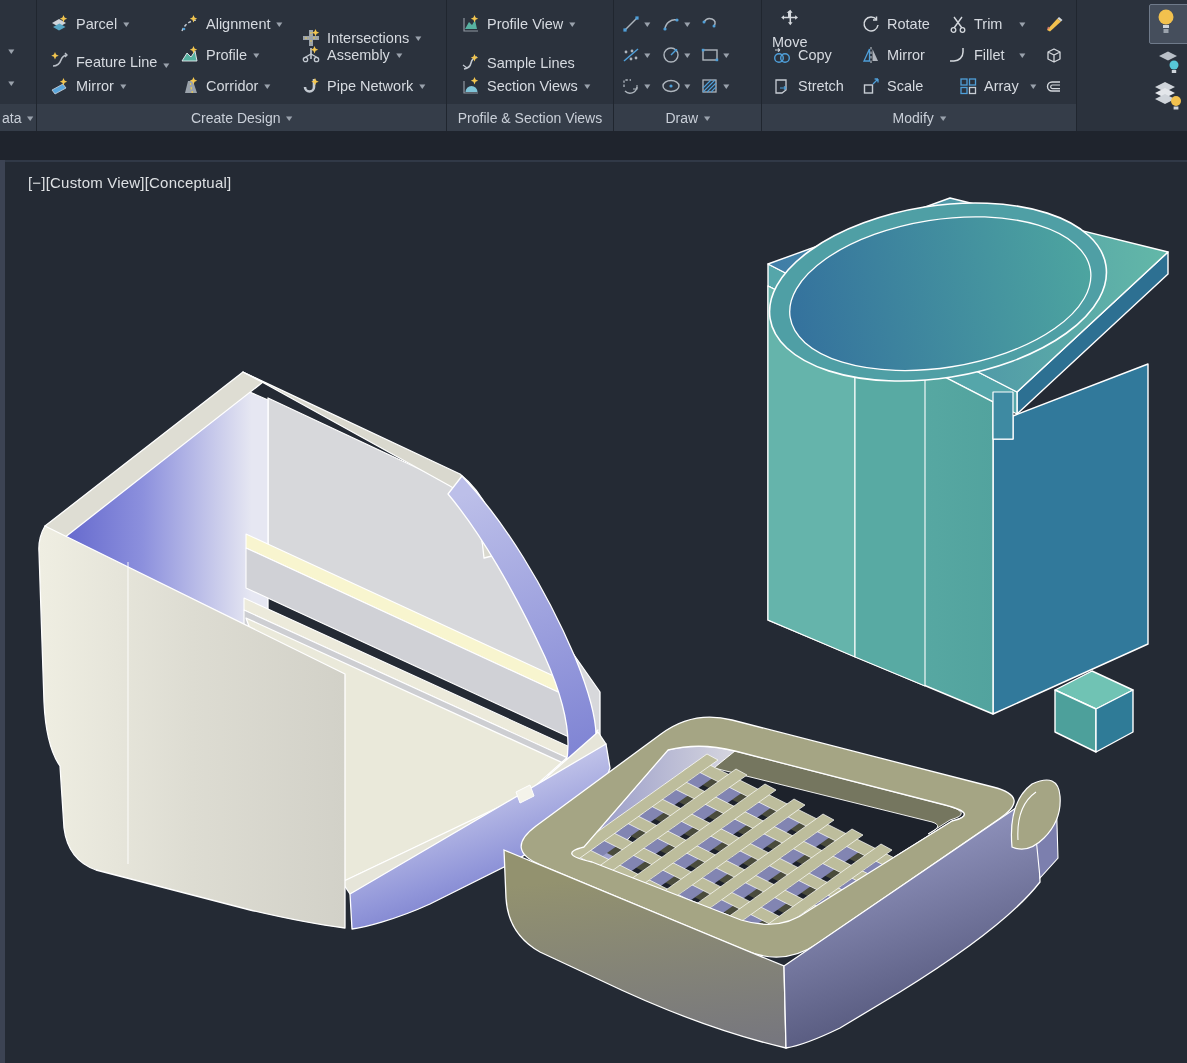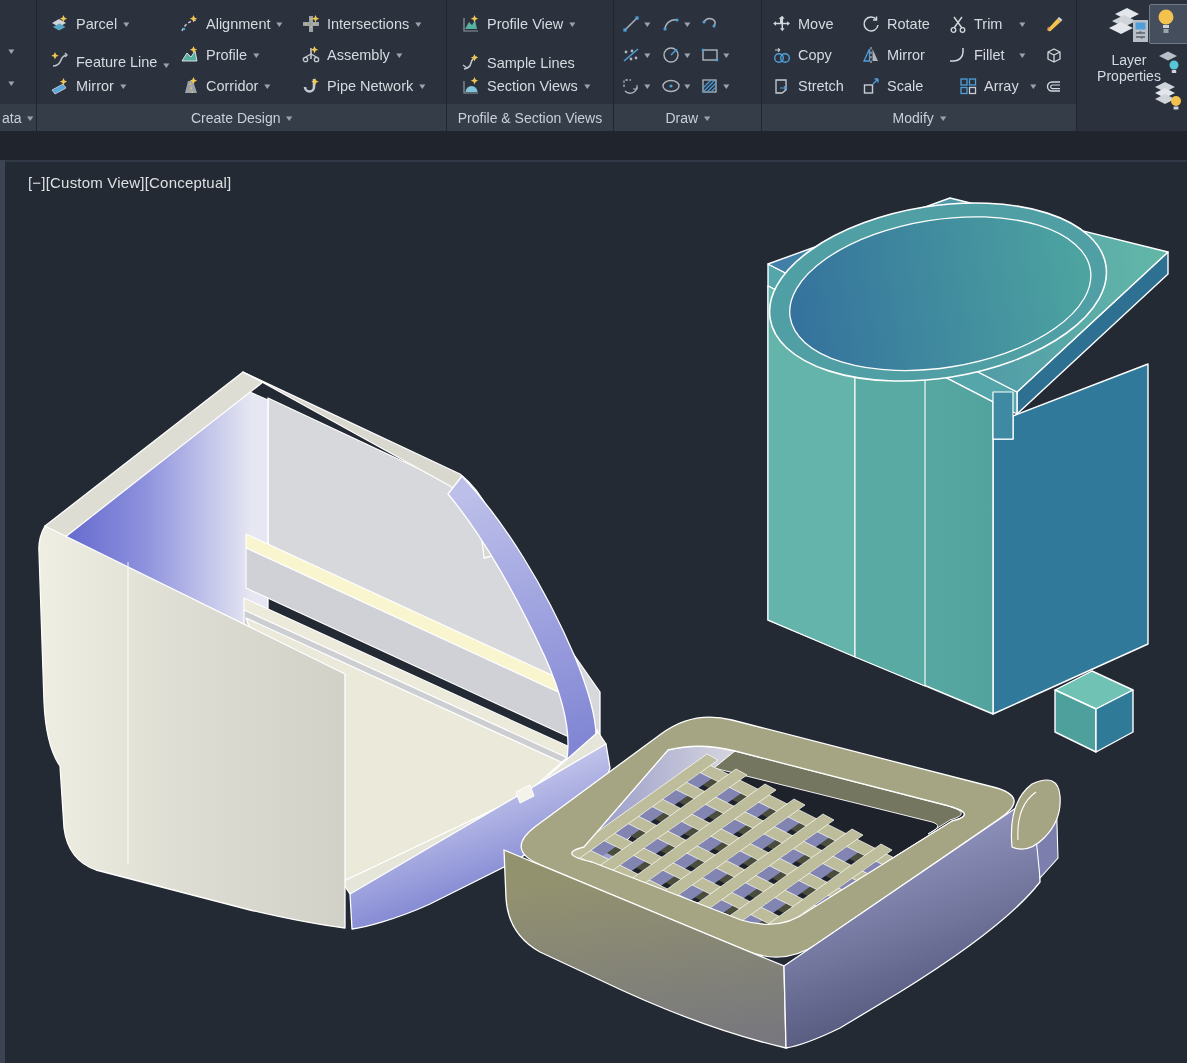--- a/index.html
+++ b/index.html
@@ -90,21 +90,21 @@
     <div class="rrow" style="left:143px;top:70px;">
       <svg class="ic" width="20" height="20">
           <path d="M5 17 L8 5 L13 5 L17 17 Z" fill="#9aa2ab"></path>
           <path d="M10.5 7 v2 M11.3 11 v2.4 M12.2 15 v2" stroke="#e8c84f" stroke-width="1.2" fill="none"></path>
           <path d="M13.5 1 l1.1 2.6 2.6 1.1 -2.6 1.1 -1.1 2.6 -1.1-2.6 -2.6-1.1 2.6-1.1z" fill="#f3c64f"></path>
         </svg>
       <span>Corridor</span>
         <span class="dd">▾</span>
     </div>
 
-    <div class="rrow" style="left:264px;top:8px;">
+    <div class="rrow" style="left:264px;top:22px;">
       <svg class="ic" width="20" height="20">
           <path d="M8 2 h4 v6 h6 v4 h-6 v6 h-4 v-6 H2 V8 h6 z" fill="#9aa2ab"></path>
           <path d="M10 4 v4 M10 12 v4 M4 10 h4 M12 10 h4" stroke="#e8c84f" stroke-width="1" stroke-dasharray="2 1.5" fill="none"></path>
           <path d="M14.5 1 l1.1 2.6 2.6 1.1 -2.6 1.1 -1.1 2.6 -1.1-2.6 -2.6-1.1 2.6-1.1z" fill="#f3c64f"></path>
         </svg>
       <span>Intersections</span>
         <span class="dd">▾</span>
     </div>
     <div class="rrow" style="left:264px;top:39px;">
       <svg class="ic" width="20" height="20">
@@ -229,21 +229,21 @@
       <span class="dd">▾</span>
     </div>
     <div class="panel-title">
       <span>Draw</span>
       <span class="dd-title">▾</span>
     </div>
   </div>
   <div class="sep" style="left:761px;"></div>
 
   <div class="panel" style="left:762px;width:314px;">
-    <div class="rrow" style="left:10px;top:8px;">
+    <div class="rrow" style="left:10px;top:8px;flex-direction:column;">
       <svg class="ic" width="20" height="20">
           <path d="M10 1.5 l2.4 3 h-1.6 v4.3 h4.3 v-1.6 l3 2.4 -3 2.4 v-1.6 h-4.3 v4.3 h1.6 l-2.4 3 -2.4 -3 h1.6 v-4.3 H3.4 v1.6 l-3 -2.4 3 -2.4 v1.6 h4.2 V4.5 H6z" transform="translate(0.8,0.4) scale(0.95)" fill="#d4d8dd"></path>
         </svg>
       <span>Move</span>
     </div>
     <div class="rrow" style="left:10px;top:39px;align-items:center;">
       <svg class="ic" width="20" height="20">
           <circle cx="7" cy="13" r="4.3" stroke="#4f9fd9" stroke-width="1.4" fill="none"></circle>
           <circle cx="13" cy="13" r="4.3" stroke="#4f9fd9" stroke-width="1.4" fill="none"></circle>
           <path d="M3 5 h5 M8 5 l-2 -1.6 M8 5 l-2 1.6" stroke="#c8cdd4" stroke-width="1.2" fill="none"></path>
@@ -325,33 +325,20 @@
         </svg>
     </div>
     <div class="panel-title">
       <span>Modify</span>
       <span class="dd-title">▾</span>
     </div>
   </div>
   <div class="sep" style="left:1076px;"></div>
 
   <div class="panel" style="left:1077px;width:110px;">
-    <div style="position:absolute;left:6px;top:4px;width:92px;text-align:center;color:#d6dae0;font-size:14px;">
-      <svg width="48" height="46" style="margin:0 auto;display:block;">
-        <path d="M10 10 l12 -6 12 6 -12 6z" fill="#e3e6ea"></path>
-        <path d="M7 17 l12 -6 12 6 -12 6z" fill="#cfd4da"></path>
-        <path d="M4 24 l12 -6 12 6 -12 6z" fill="#e3e6ea"></path>
-        <rect x="28" y="16" width="15" height="22" fill="#b9bfc7"></rect>
-        <rect x="30.5" y="18.5" width="10" height="7" fill="#4f9fd9"></rect>
-        <path d="M31 29 h9 M31 33 h9" stroke="#5a626d" stroke-width="1.4"></path>
-        <path d="M34 29 l2 -1.6 M38 33 l-2 1.6" stroke="#5a626d" stroke-width="1.2"></path>
-      </svg>
-      <div style="margin-top:2px;">Layer</div>
-      <div>Properties</div>
-    </div>
     <div class="mini-hl" style="left:72px;top:4px;width:40px;height:38px;">
       <svg width="28" height="30" style="margin:3px 0 0 6px;">
         <circle cx="10" cy="9" r="7.5" fill="#f2c14e"></circle>
         <rect x="7" y="17" width="6" height="3" fill="#cfd4da"></rect>
         <rect x="7.5" y="21" width="5" height="4" fill="#9aa2ac"></rect>
       </svg>
     </div>
     <div style="position:absolute;left:80px;top:48px;">
       <svg width="28" height="26">
         <path d="M2 8 l9 -4.5 9 4.5 -9 4.5z" fill="#b9bfc7"></path>

